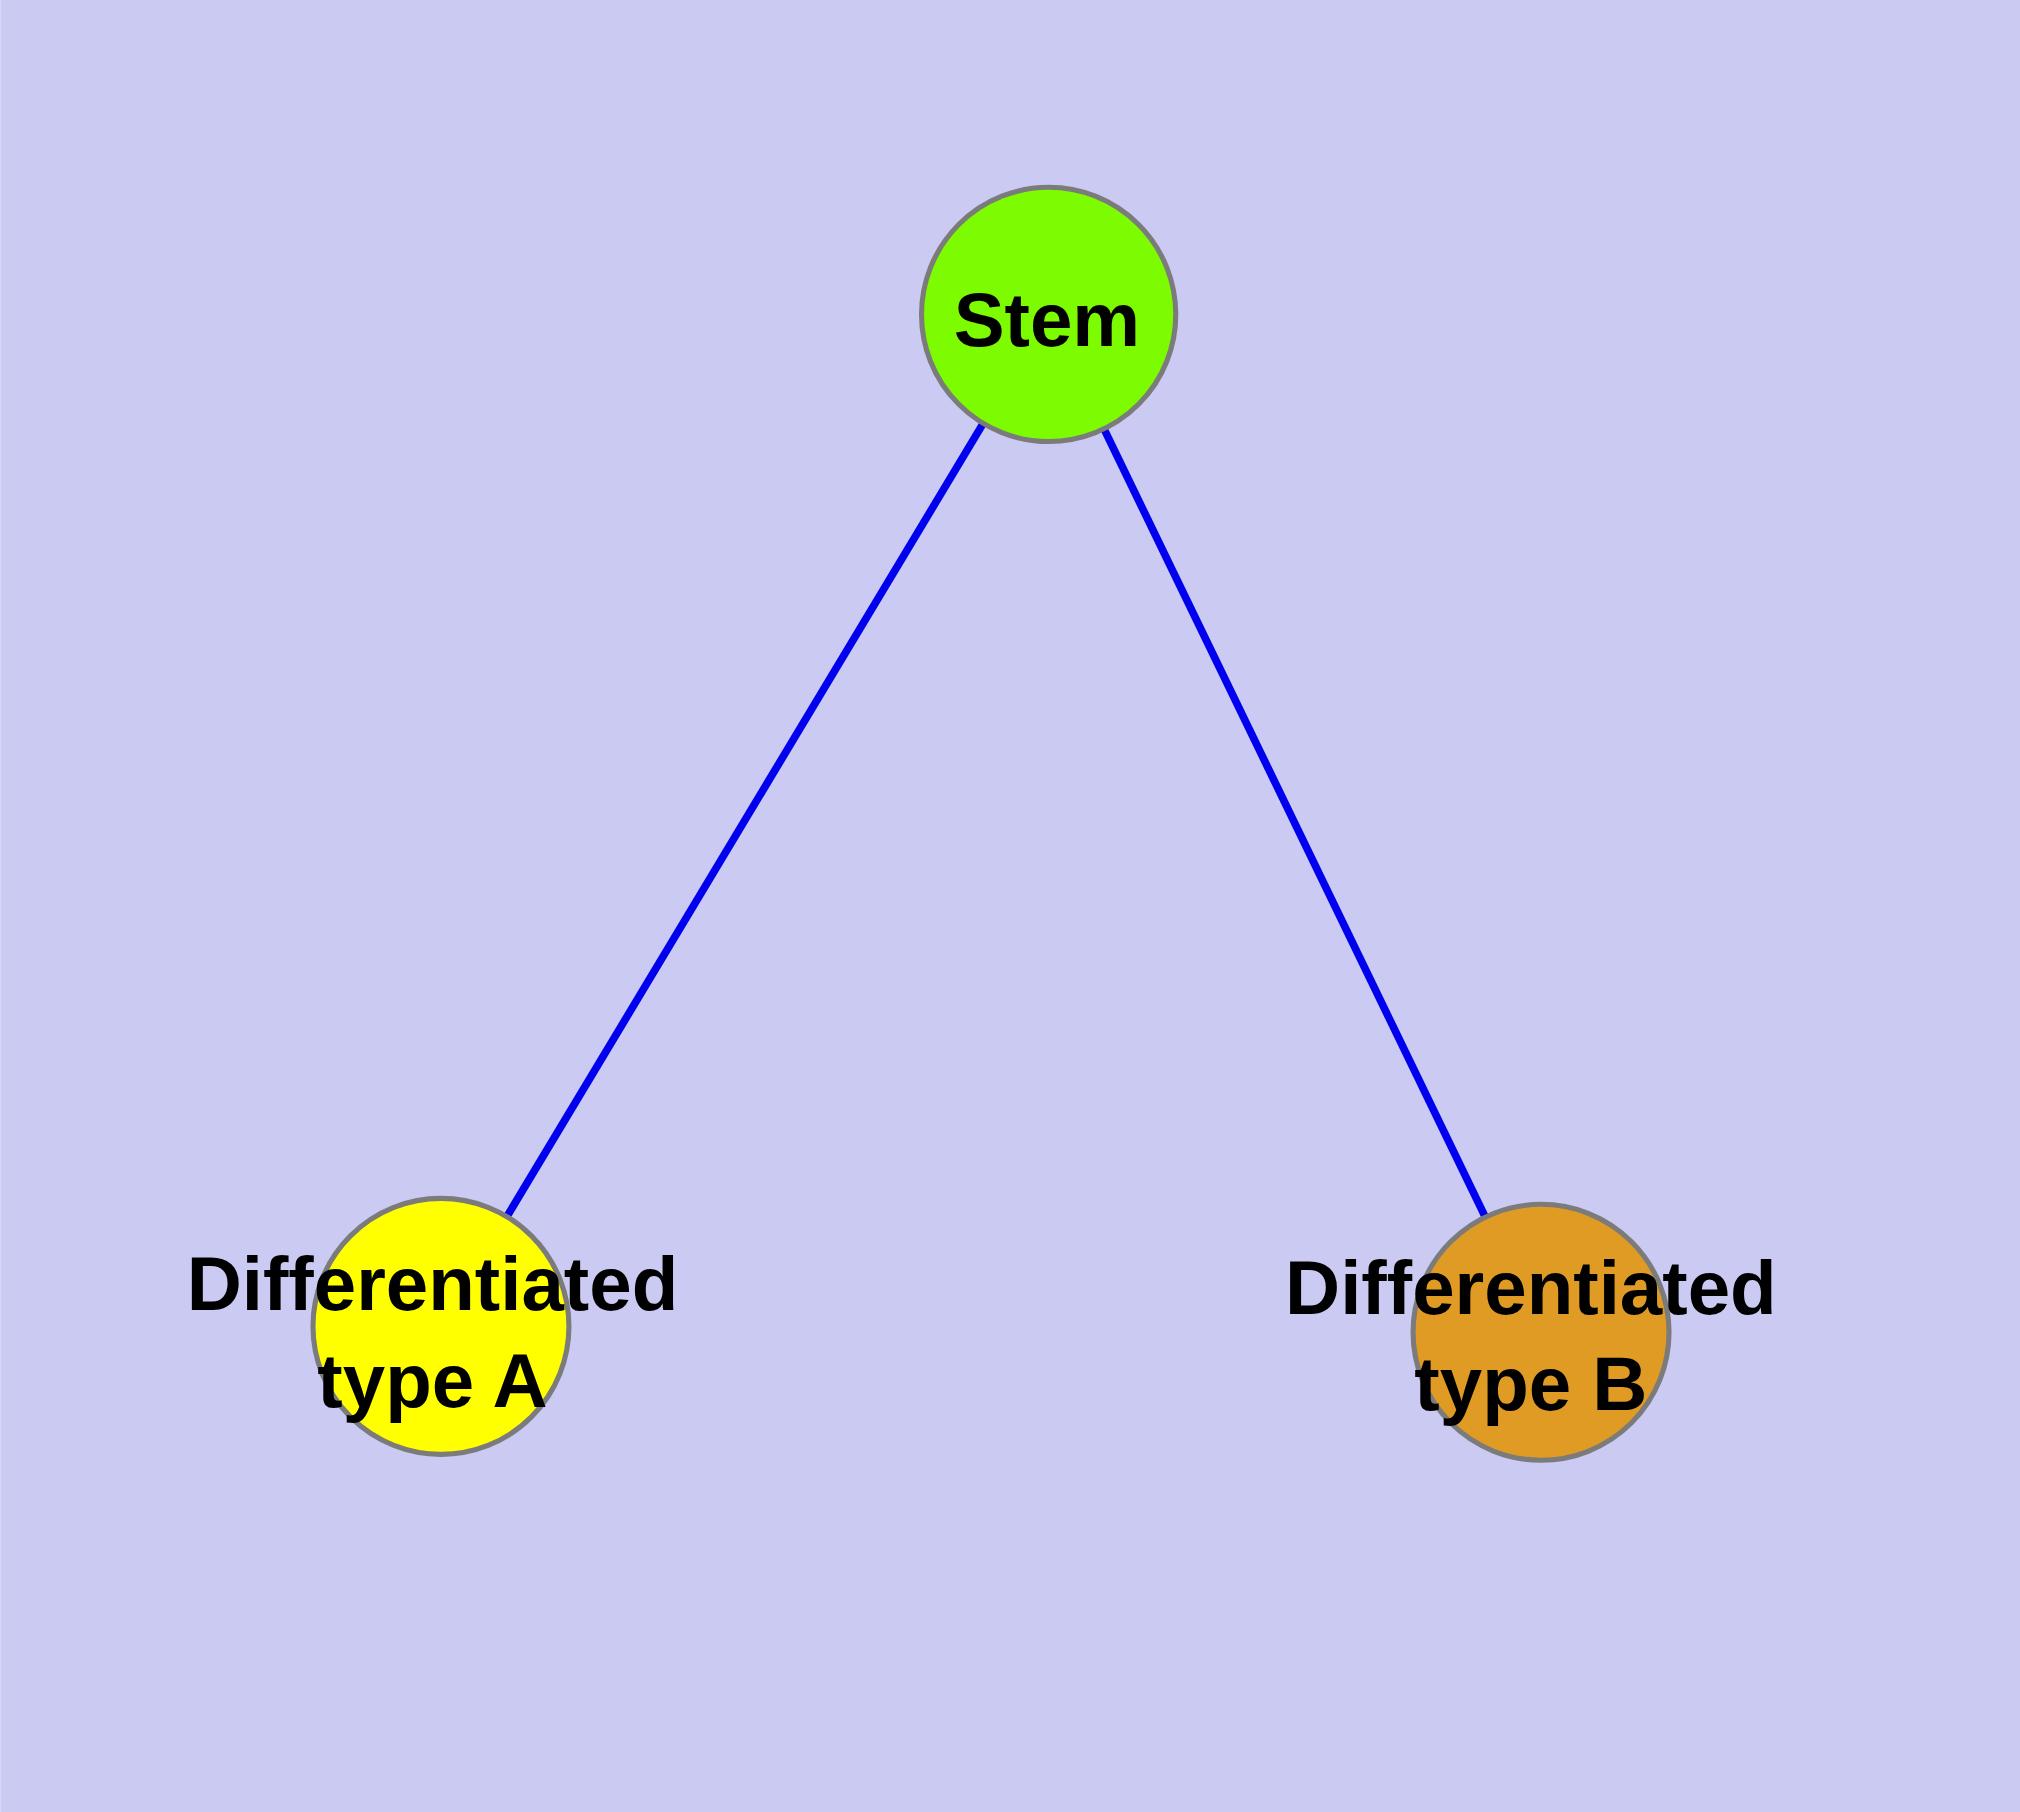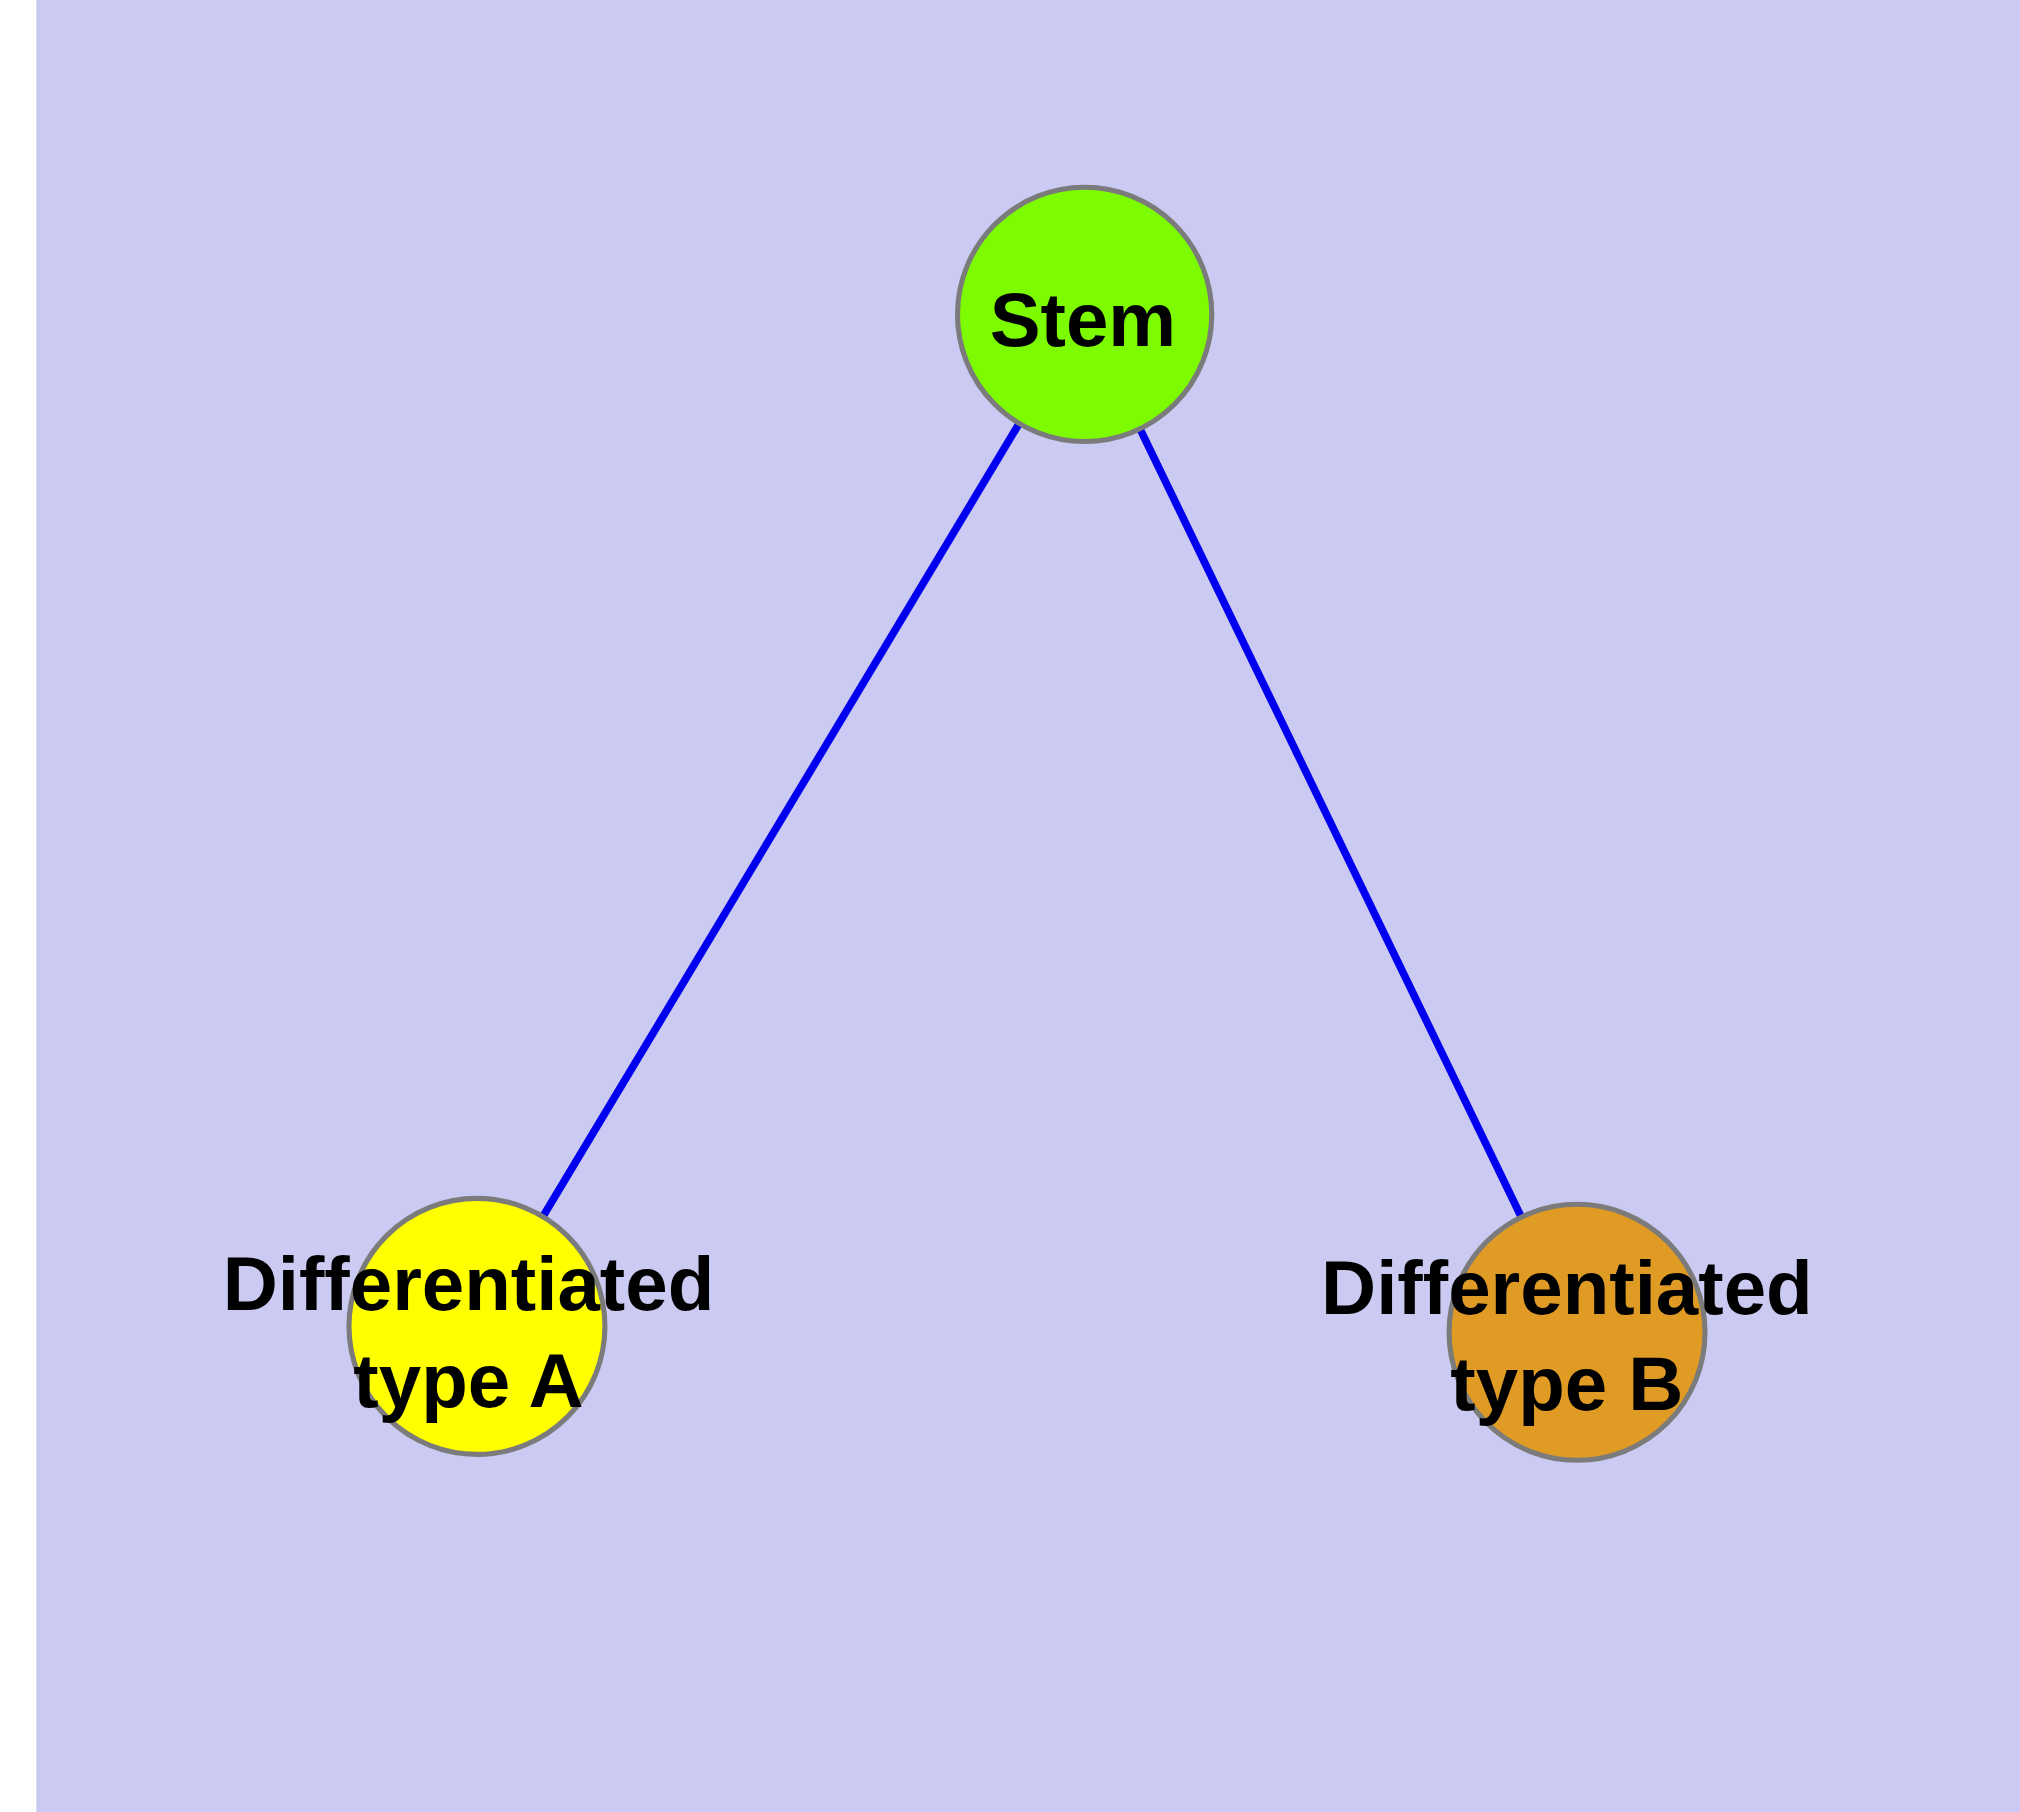--- a/index.html
+++ b/index.html
@@ -9,21 +9,20 @@
   body {
     width: 2021px;
     height: 1812px;
     overflow: hidden;
     font-family: "Liberation Sans", sans-serif;
   }
   #figure-wrap {
     position: relative;
     width: 1798px;
     height: 1812px;
-    margin-left: 36px;
   }
   svg.graph {
     display: block;
     width: 2021px;
     height: 1812px;
   }
   .edge {
     stroke-width: 9;
     fill: none;
   }

